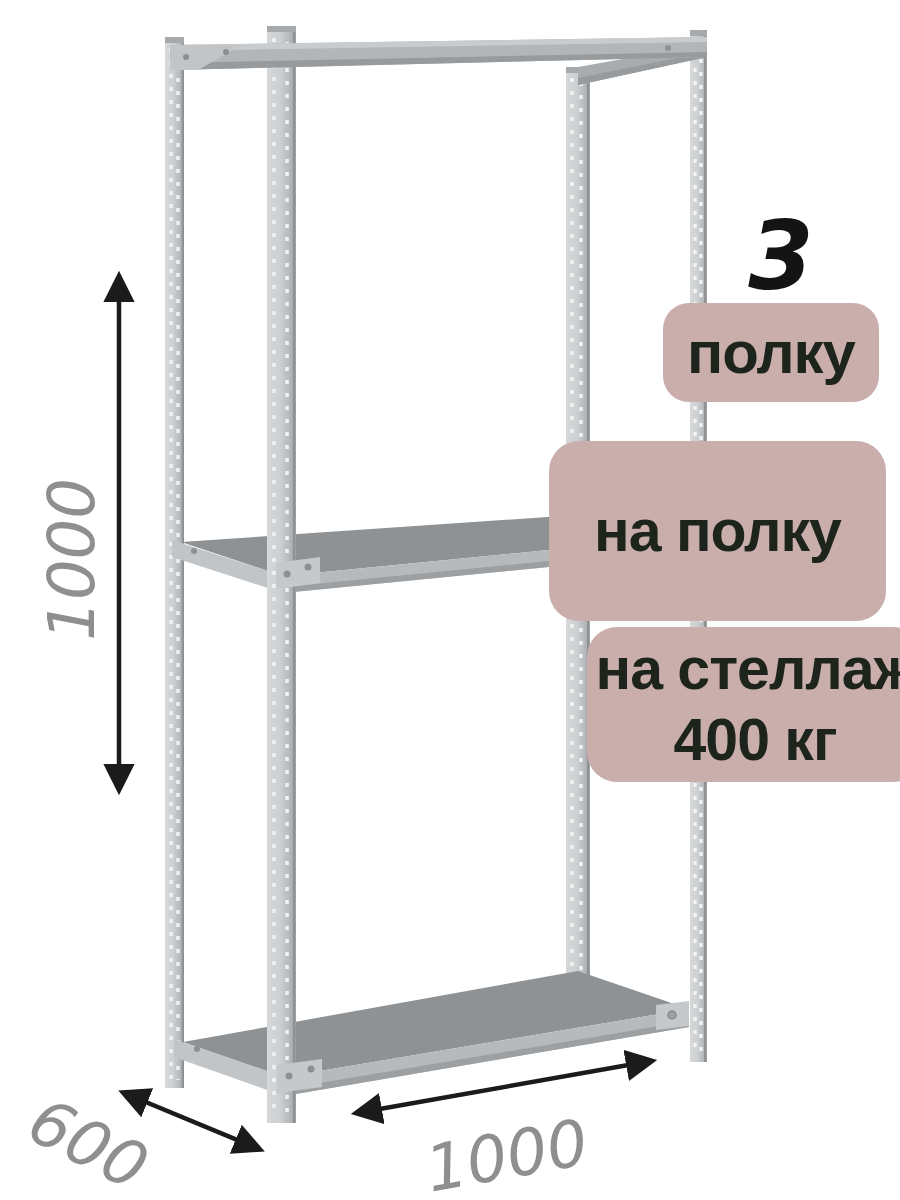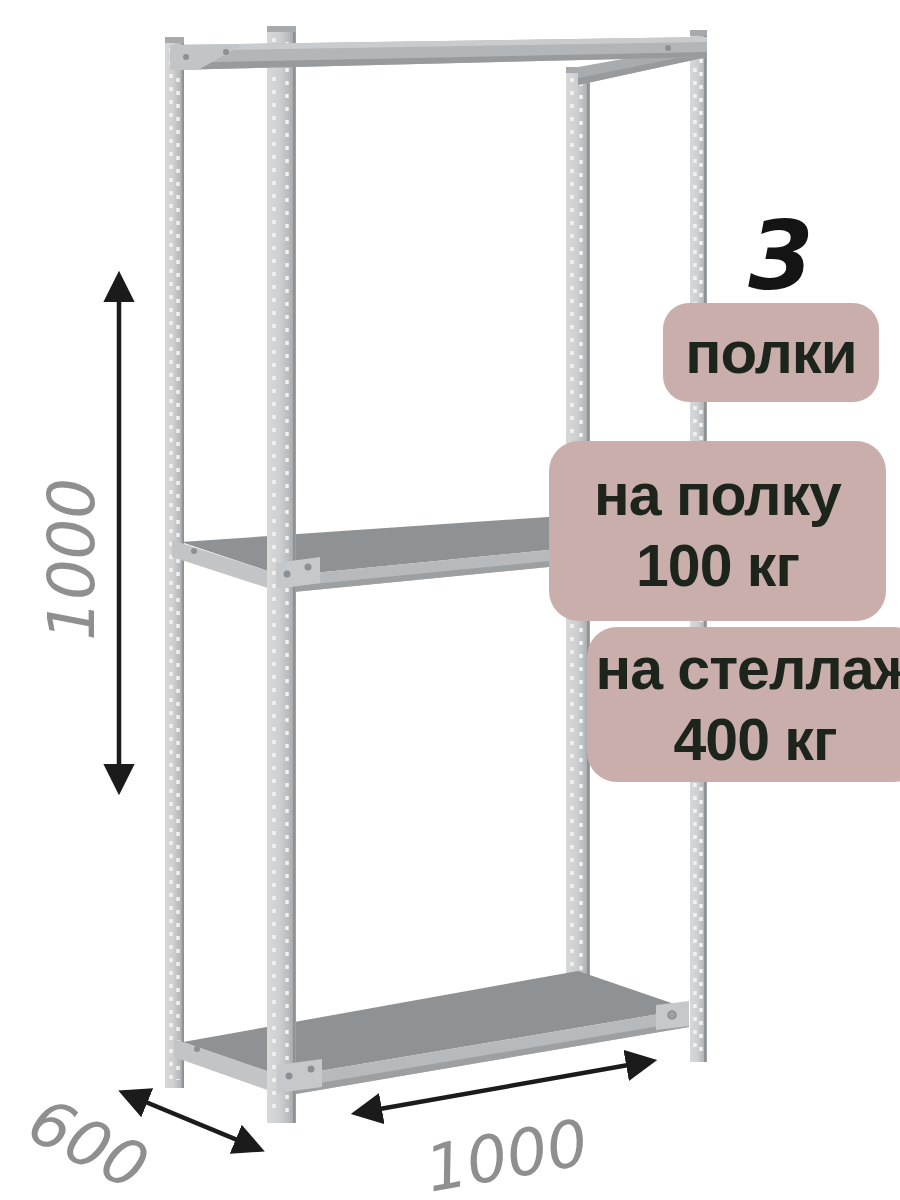--- a/index.html
+++ b/index.html
@@ -141,26 +141,25 @@
     </g>
 
     <line class="dim-line" x1="119" y1="277" x2="119" y2="789" marker-start="url(#ah)" marker-end="url(#ah)"></line>
     <line class="dim-line" x1="124" y1="1093" x2="259" y2="1149" marker-start="url(#ah)" marker-end="url(#ah)"></line>
     <line class="dim-line" x1="357" y1="1113" x2="651" y2="1061" marker-start="url(#ah)" marker-end="url(#ah)"></line>
   </svg>
 
   <div id="shelf-count">3</div>
 
   <div class="badge" id="badge-shelves">
-    <div class="line">полки</div>
+    <div class="line">полку</div>
   </div>
 
   <div class="badge" id="badge-per-shelf">
     <div class="line">на полку</div>
-    <div class="line">100 кг</div>
   </div>
 
   <div class="badge" id="badge-per-rack">
     <div class="line">на стеллаж</div>
     <div class="line">400 кг</div>
   </div>
 
   <div class="dim-label" id="dim-height">1000</div>
   <div class="dim-label" id="dim-depth">600</div>
   <div class="dim-label" id="dim-width">1000</div>

